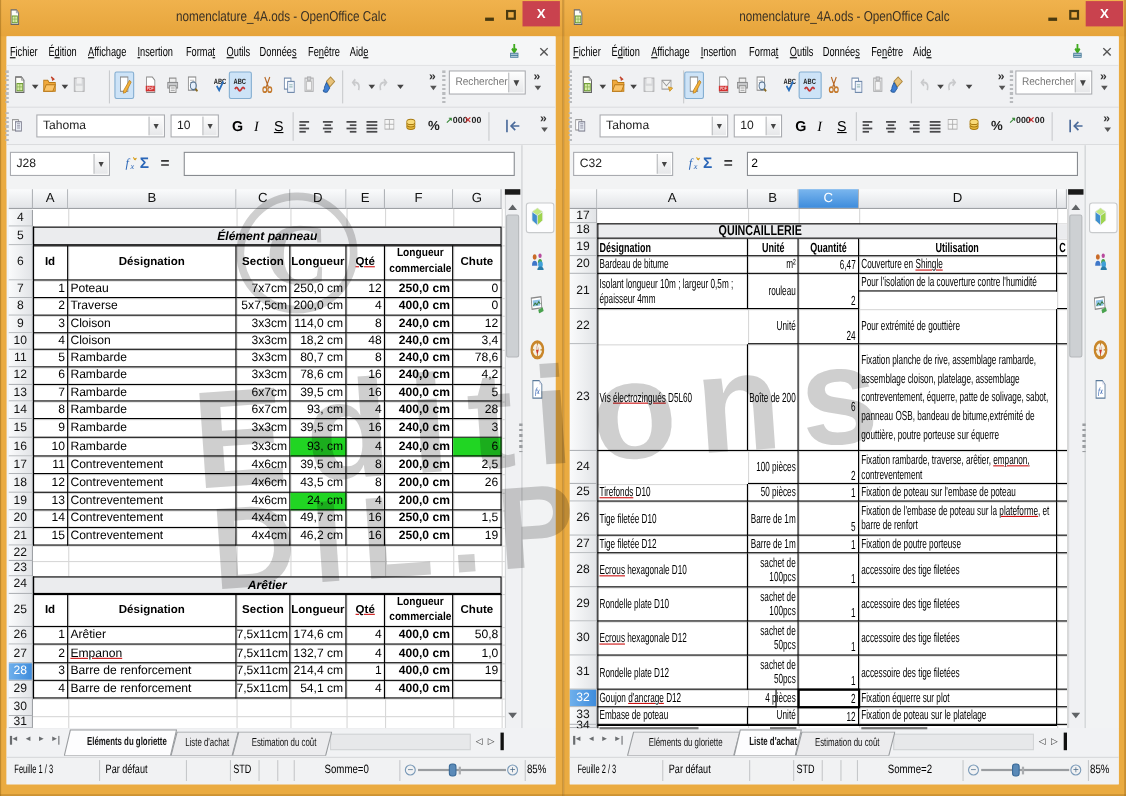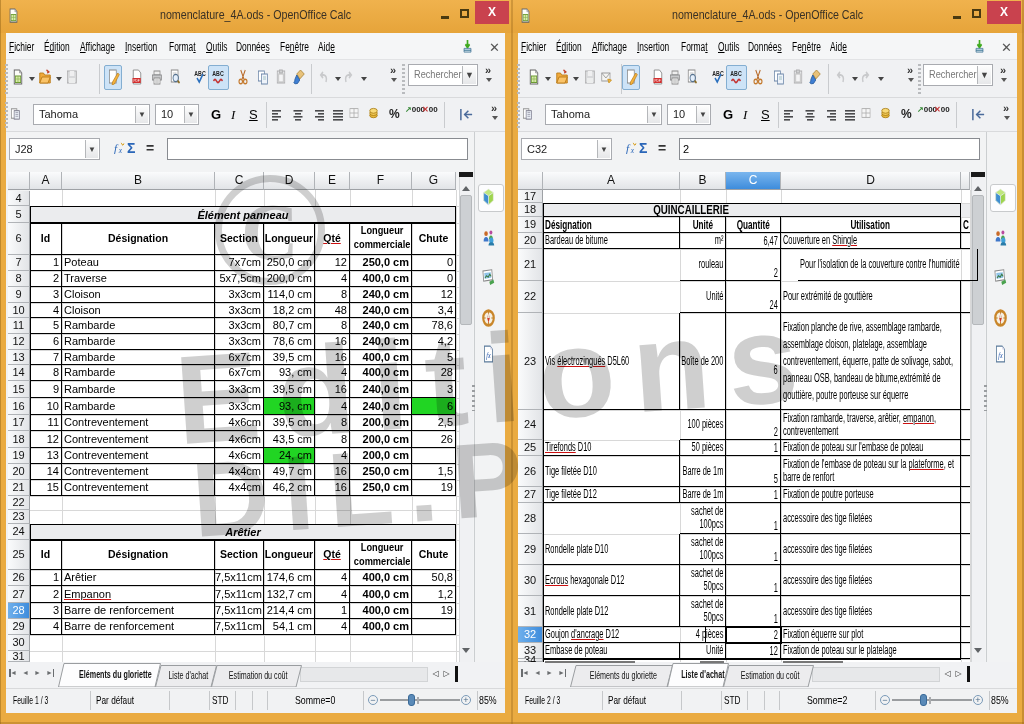--- a/index.html
+++ b/index.html
@@ -441,21 +441,21 @@
     <div class="cell bb br" style="left:264px;top:570px;width:51px;height:16px;z-index:2;text-align:right;font-size:11px;white-space:nowrap;line-height:15px;padding-right:2px">174,6 cm</div>
     <div class="cell bb br" style="left:315px;top:570px;width:35px;height:16px;z-index:2;text-align:right;font-size:11px;white-space:nowrap;line-height:15px;padding-right:2px">4</div>
     <div class="cell bb br" style="left:350px;top:570px;width:62px;height:16px;z-index:2;text-align:right;font-weight:bold;font-size:11px;white-space:nowrap;line-height:15px;padding-right:2px">400,0 cm</div>
     <div class="cell bb br" style="left:412px;top:570px;width:44px;height:16px;z-index:2;text-align:right;font-size:11px;white-space:nowrap;line-height:15px;padding-right:2px">50,8</div>
     <div class="cell bb br" style="left:30px;top:586px;width:32px;height:17px;z-index:2;text-align:right;font-size:11px;white-space:nowrap;line-height:16px;padding-right:2px">2</div>
     <div class="cell bb br" style="left:62px;top:586px;width:153px;height:17px;z-index:2;text-align:left;font-size:11px;white-space:nowrap;line-height:16px;padding-left:2px"><span class="redu">Empanon</span></div>
     <div class="cell bb br" style="left:215px;top:586px;width:49px;height:17px;z-index:2;text-align:right;font-size:11px;white-space:nowrap;line-height:16px;padding-right:2px">7,5x11cm</div>
     <div class="cell bb br" style="left:264px;top:586px;width:51px;height:17px;z-index:2;text-align:right;font-size:11px;white-space:nowrap;line-height:16px;padding-right:2px">132,7 cm</div>
     <div class="cell bb br" style="left:315px;top:586px;width:35px;height:17px;z-index:2;text-align:right;font-size:11px;white-space:nowrap;line-height:16px;padding-right:2px">4</div>
     <div class="cell bb br" style="left:350px;top:586px;width:62px;height:17px;z-index:2;text-align:right;font-weight:bold;font-size:11px;white-space:nowrap;line-height:16px;padding-right:2px">400,0 cm</div>
-    <div class="cell bb br" style="left:412px;top:586px;width:44px;height:17px;z-index:2;text-align:right;font-size:11px;white-space:nowrap;line-height:16px;padding-right:2px">1,2</div>
+    <div class="cell bb br" style="left:412px;top:586px;width:44px;height:17px;z-index:2;text-align:right;font-size:11px;white-space:nowrap;line-height:16px;padding-right:2px">1,0</div>
     <div class="cell bb br" style="left:30px;top:603px;width:32px;height:16px;z-index:2;text-align:right;font-size:11px;white-space:nowrap;line-height:15px;padding-right:2px">3</div>
     <div class="cell bb br" style="left:62px;top:603px;width:153px;height:16px;z-index:2;text-align:left;font-size:11px;white-space:nowrap;line-height:15px;padding-left:2px">Barre de renforcement</div>
     <div class="cell bb br" style="left:215px;top:603px;width:49px;height:16px;z-index:2;text-align:right;font-size:11px;white-space:nowrap;line-height:15px;padding-right:2px">7,5x11cm</div>
     <div class="cell bb br" style="left:264px;top:603px;width:51px;height:16px;z-index:2;text-align:right;font-size:11px;white-space:nowrap;line-height:15px;padding-right:2px">214,4 cm</div>
     <div class="cell bb br" style="left:315px;top:603px;width:35px;height:16px;z-index:2;text-align:right;font-size:11px;white-space:nowrap;line-height:15px;padding-right:2px">1</div>
     <div class="cell bb br" style="left:350px;top:603px;width:62px;height:16px;z-index:2;text-align:right;font-weight:bold;font-size:11px;white-space:nowrap;line-height:15px;padding-right:2px">400,0 cm</div>
     <div class="cell bb br" style="left:412px;top:603px;width:44px;height:16px;z-index:2;text-align:right;font-size:11px;white-space:nowrap;line-height:15px;padding-right:2px">19</div>
     <div class="cell bb br" style="left:30px;top:619px;width:32px;height:16px;z-index:2;text-align:right;font-size:11px;white-space:nowrap;line-height:15px;padding-right:2px">4</div>
     <div class="cell bb br" style="left:62px;top:619px;width:153px;height:16px;z-index:2;text-align:left;font-size:11px;white-space:nowrap;line-height:15px;padding-left:2px">Barre de renforcement</div>
     <div class="cell bb br" style="left:215px;top:619px;width:49px;height:16px;z-index:2;text-align:right;font-size:11px;white-space:nowrap;line-height:15px;padding-right:2px">7,5x11cm</div>
@@ -829,27 +829,30 @@
     </div>
     <div class="cell bb br" style="left:214px;top:233px;width:55px;height:16px;z-index:2;text-align:right;font-size:12px;white-space:nowrap;padding-right:2px;display:flex;flex-direction:column;justify-content:flex-end;align-items:flex-end">
       <div style="white-space:nowrap;text-align:right;width:83.9px;transform:scaleX(0.62);transform-origin:100% 50%;flex-shrink:0">6,47</div>
     </div>
     <div class="cell bb br" style="left:269px;top:233px;width:180px;height:16px;z-index:2;text-align:left;font-size:12px;white-space:nowrap;line-height:13px;padding-left:2px;display:flex;flex-direction:column;justify-content:center;align-items:flex-start">
       <div style="white-space:nowrap;text-align:left;width:285.5px;transform:scaleX(0.62);transform-origin:0 50%;flex-shrink:0">Couverture en <span class="redu">Shingle</span></div>
     </div>
     <div class="cell bb" style="left:449px;top:233px;width:9px;height:16px;z-index:2;text-align:left;font-size:11px;white-space:nowrap;padding-left:2px;display:flex;flex-direction:column;justify-content:flex-end;align-items:flex-start">
       <div style="white-space:nowrap;text-align:left"></div>
     </div>
+    <div class="cell bb br" style="left:31px;top:249px;width:137px;height:32px;z-index:2;text-align:left;font-size:12px;white-space:normal;line-height:13px;padding-left:2px;display:flex;flex-direction:column;justify-content:center;align-items:flex-start">
+      <div style="white-space:normal;text-align:left;width:216.1px;transform:scaleX(0.62);transform-origin:0 50%;flex-shrink:0">Isolant longueur 10m ; largeur 0,5m ; épaisseur 4mm</div>
+    </div>
     <div class="cell bb br" style="left:168px;top:249px;width:46px;height:32px;z-index:2;text-align:right;font-size:12px;white-space:normal;line-height:13px;padding-right:2px;display:flex;flex-direction:column;justify-content:center;align-items:flex-end">
       <div style="white-space:normal;text-align:right;width:69.4px;transform:scaleX(0.62);transform-origin:100% 50%;flex-shrink:0">rouleau</div>
     </div>
     <div class="cell bb br" style="left:214px;top:249px;width:55px;height:32px;z-index:2;text-align:right;font-size:12px;white-space:nowrap;padding-right:2px;display:flex;flex-direction:column;justify-content:flex-end;align-items:flex-end">
       <div style="white-space:nowrap;text-align:right;width:83.9px;transform:scaleX(0.62);transform-origin:100% 50%;flex-shrink:0">2</div>
     </div>
-    <div class="cell bb br" style="left:286px;top:249px;width:180px;height:32px;z-index:2;text-align:left;font-size:12px;white-space:normal;line-height:13px;padding-left:2px;display:flex;flex-direction:column;justify-content:center;align-items:flex-start">
+    <div class="cell bb br" style="left:269px;top:249px;width:180px;height:16px;z-index:2;text-align:left;font-size:12px;white-space:normal;line-height:13px;padding-left:2px;display:flex;flex-direction:column;justify-content:center;align-items:flex-start">
       <div style="white-space:normal;text-align:left;width:285.5px;transform:scaleX(0.62);transform-origin:0 50%;flex-shrink:0">Pour l'isolation de la couverture contre l'humidité</div>
     </div>
     <div class="cell bb" style="left:449px;top:249px;width:9px;height:32px;z-index:2;text-align:left;font-size:11px;white-space:nowrap;padding-left:2px;display:flex;flex-direction:column;justify-content:flex-end;align-items:flex-start">
       <div style="white-space:nowrap;text-align:left"></div>
     </div>
     <div class="cell bb br" style="left:168px;top:281px;width:46px;height:32px;z-index:2;text-align:right;font-size:12px;white-space:normal;line-height:13px;padding-right:2px;display:flex;flex-direction:column;justify-content:center;align-items:flex-end">
       <div style="white-space:normal;text-align:right;width:69.4px;transform:scaleX(0.62);transform-origin:100% 50%;flex-shrink:0">Unité</div>
     </div>
     <div class="cell bb br" style="left:214px;top:281px;width:55px;height:32px;z-index:2;text-align:right;font-size:12px;white-space:nowrap;padding-right:2px;display:flex;flex-direction:column;justify-content:flex-end;align-items:flex-end">
       <div style="white-space:nowrap;text-align:right;width:83.9px;transform:scaleX(0.62);transform-origin:100% 50%;flex-shrink:0">24</div>
@@ -924,20 +927,23 @@
       <div style="white-space:normal;text-align:right;width:69.4px;transform:scaleX(0.62);transform-origin:100% 50%;flex-shrink:0">Barre de 1m</div>
     </div>
     <div class="cell bb br" style="left:214px;top:487px;width:55px;height:16px;z-index:2;text-align:right;font-size:12px;white-space:nowrap;padding-right:2px;display:flex;flex-direction:column;justify-content:flex-end;align-items:flex-end">
       <div style="white-space:nowrap;text-align:right;width:83.9px;transform:scaleX(0.62);transform-origin:100% 50%;flex-shrink:0">1</div>
     </div>
     <div class="cell bb br" style="left:269px;top:487px;width:180px;height:16px;z-index:2;text-align:left;font-size:12px;white-space:nowrap;line-height:13px;padding-left:2px;display:flex;flex-direction:column;justify-content:center;align-items:flex-start">
       <div style="white-space:nowrap;text-align:left;width:285.5px;transform:scaleX(0.62);transform-origin:0 50%;flex-shrink:0">Fixation de poutre porteuse</div>
     </div>
     <div class="cell bb" style="left:449px;top:487px;width:9px;height:16px;z-index:2;text-align:left;font-size:11px;white-space:nowrap;padding-left:2px;display:flex;flex-direction:column;justify-content:flex-end;align-items:flex-start">
       <div style="white-space:nowrap;text-align:left"></div>
+    </div>
+    <div class="cell bb br" style="left:31px;top:503px;width:137px;height:31px;z-index:2;text-align:left;font-size:12px;white-space:normal;line-height:13px;padding-left:2px;display:flex;flex-direction:column;justify-content:center;align-items:flex-start">
+      <div style="white-space:normal;text-align:left;width:216.1px;transform:scaleX(0.62);transform-origin:0 50%;flex-shrink:0"><span class="redu">Ecrous</span> hexagonale D10</div>
     </div>
     <div class="cell bb br" style="left:168px;top:503px;width:46px;height:31px;z-index:2;text-align:right;font-size:12px;white-space:normal;line-height:13px;padding-right:2px;display:flex;flex-direction:column;justify-content:center;align-items:flex-end">
       <div style="white-space:normal;text-align:right;width:69.4px;transform:scaleX(0.62);transform-origin:100% 50%;flex-shrink:0">sachet de 100pcs</div>
     </div>
     <div class="cell bb br" style="left:214px;top:503px;width:55px;height:31px;z-index:2;text-align:right;font-size:12px;white-space:nowrap;padding-right:2px;display:flex;flex-direction:column;justify-content:flex-end;align-items:flex-end">
       <div style="white-space:nowrap;text-align:right;width:83.9px;transform:scaleX(0.62);transform-origin:100% 50%;flex-shrink:0">1</div>
     </div>
     <div class="cell bb br" style="left:269px;top:503px;width:180px;height:31px;z-index:2;text-align:left;font-size:12px;white-space:normal;line-height:13px;padding-left:2px;display:flex;flex-direction:column;justify-content:center;align-items:flex-start">
       <div style="white-space:normal;text-align:left;width:285.5px;transform:scaleX(0.62);transform-origin:0 50%;flex-shrink:0">accessoire des tige filetées</div>
     </div>

